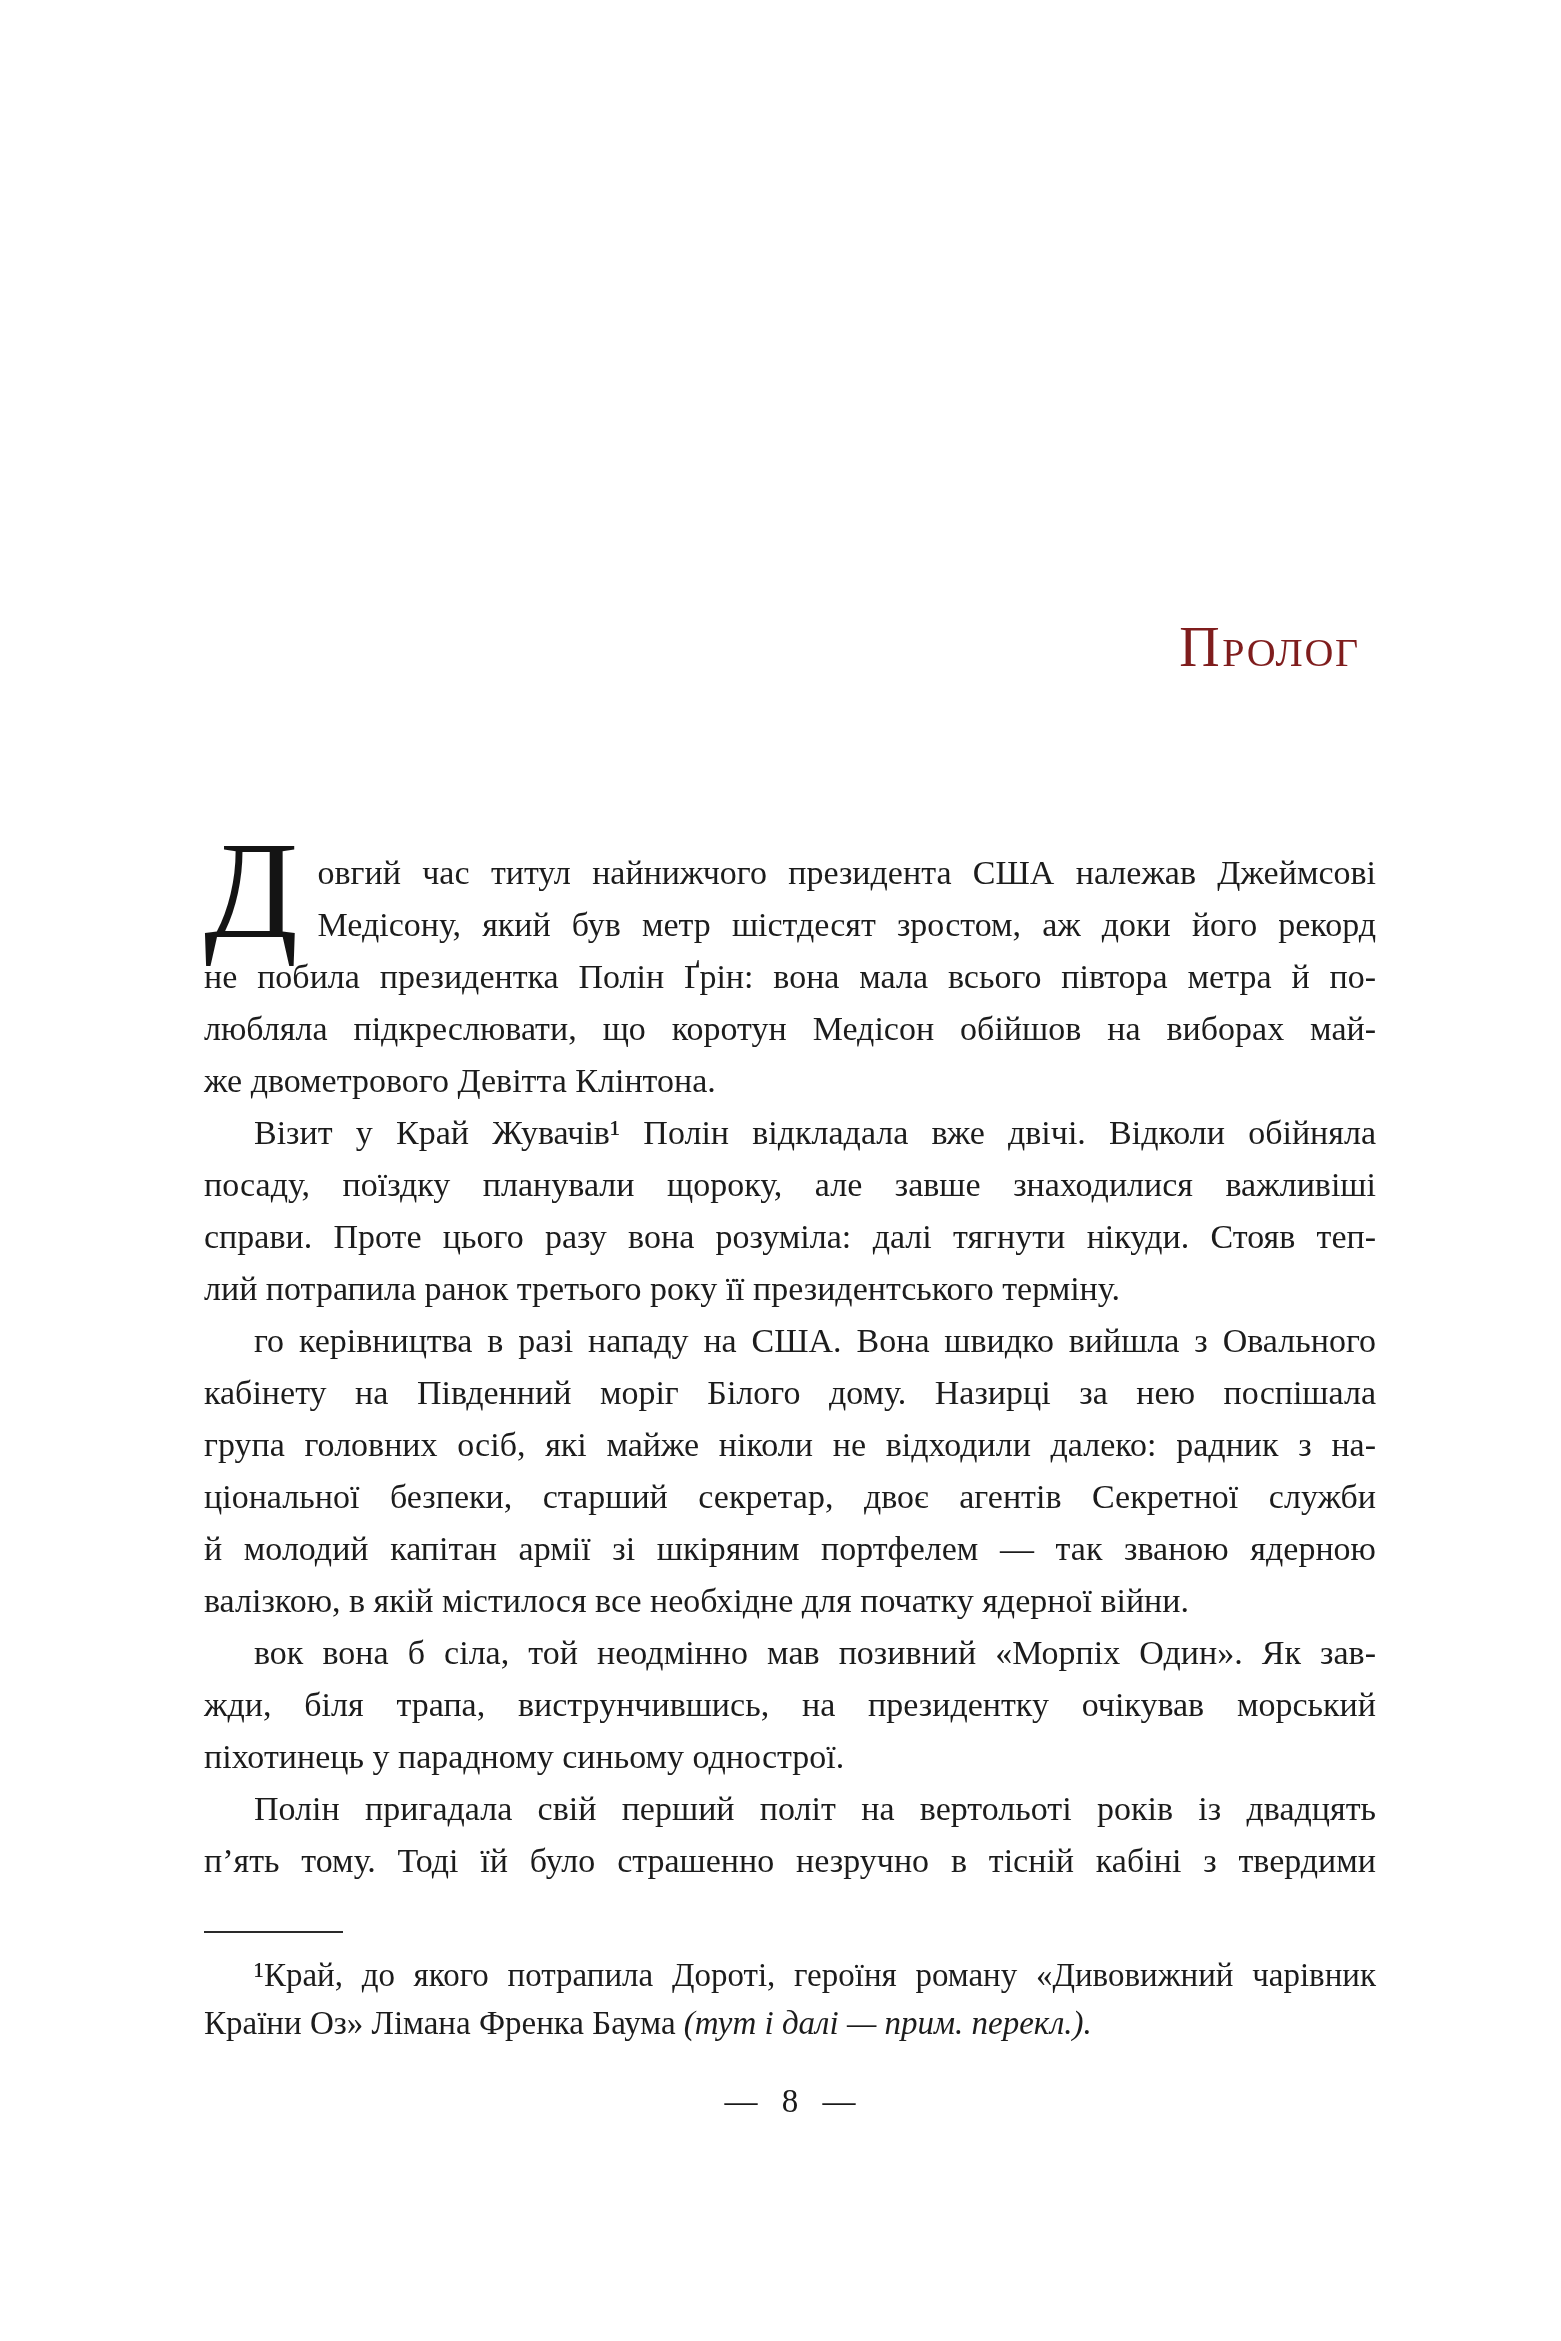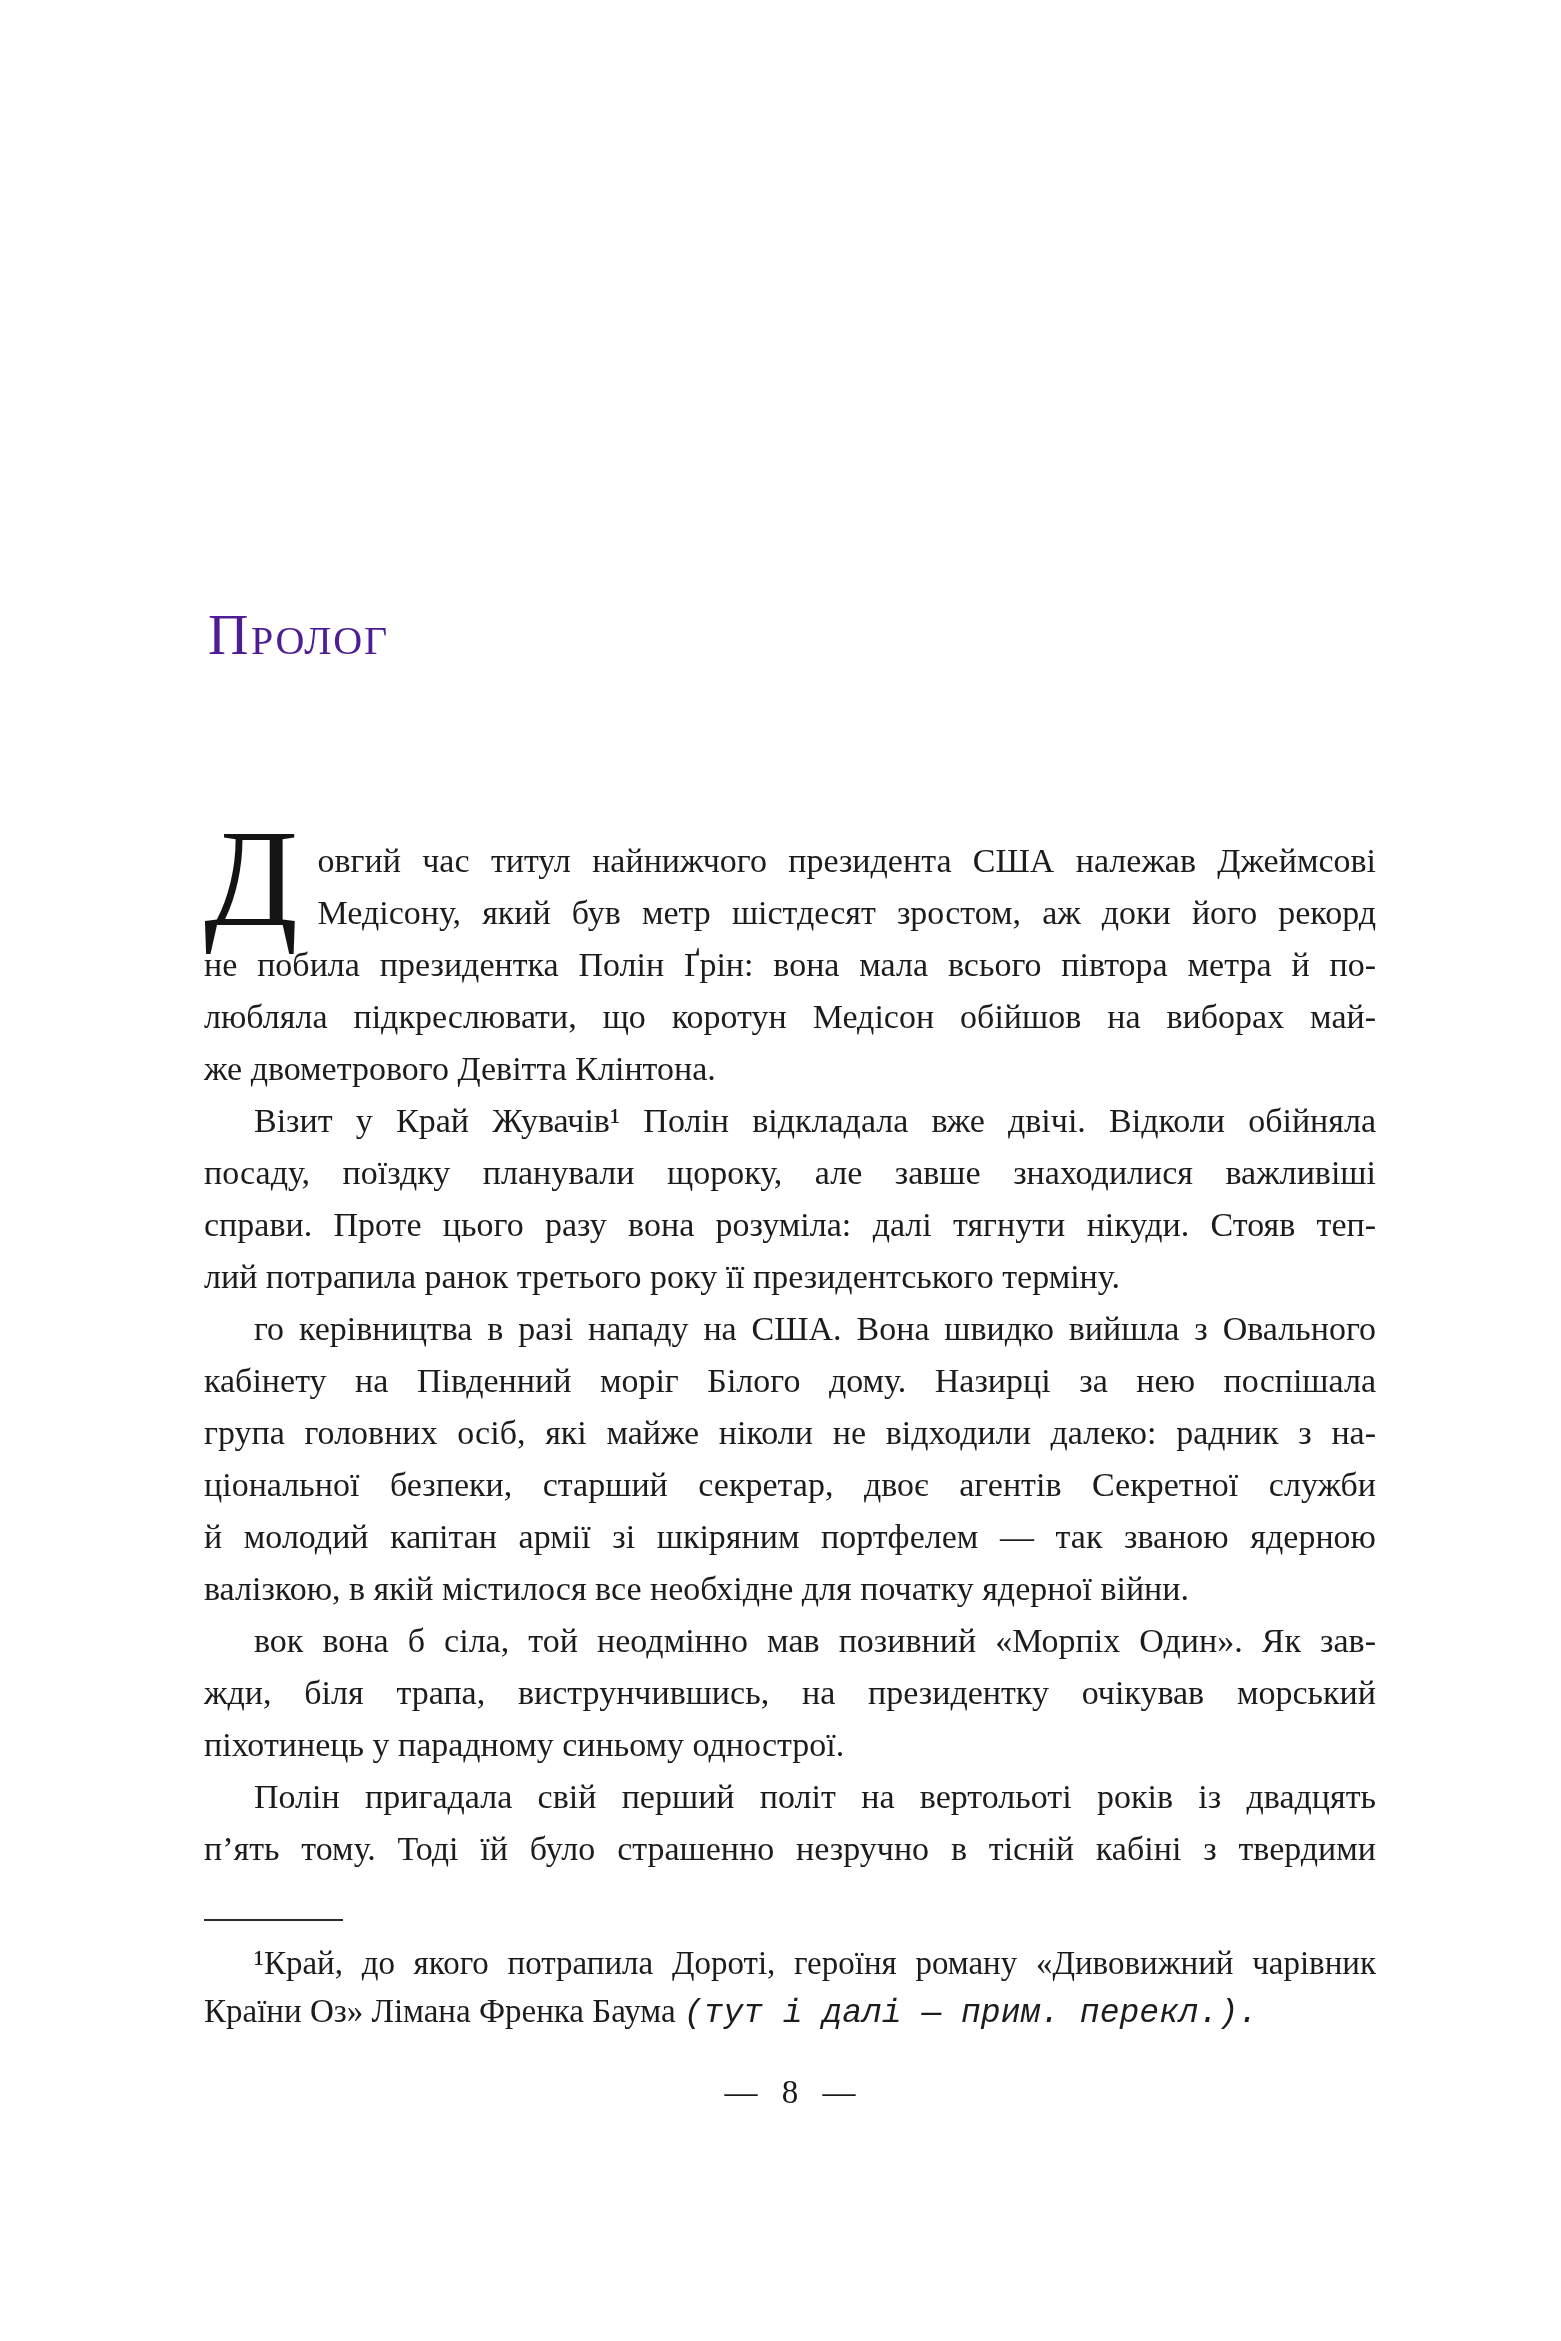--- a/index.html
+++ b/index.html
@@ -18,28 +18,28 @@
     box-sizing: border-box;
     width: 1561px;
     height: 2342px;
     padding-top: 610px;
     padding-left: 204px;
     padding-right: 184px;
   }
   .content { width: 1172px; }
 
   h1.title {
-    margin: 4px;
+    margin: 16px;
     font-weight: normal;
     font-size: 40px;
     line-height: 42px;
-    text-align: left;
+    text-align: right;
     text-transform: uppercase;
     letter-spacing: 1.8px;
-    color: #4c1d95;
+    color: #7f1d1d;
   }
   h1.title::first-letter {
     font-size: 56px;
     letter-spacing: 2.6px;
   }
 
   .body-text {
     margin-top: 173px;
     font-size: 34px;
     line-height: 52px;
@@ -69,21 +69,21 @@
     width: 139px;
     height: 0;
     border-top: 2.6px solid #2a2a2a;
   }
   .footnote {
     margin-top: 17.6px;
     font-size: 33px;
     line-height: 48px;
   }
   .footnote .line:first-child { text-indent: 50px; }
-  .it { font-style: italic; font-family: Liberation Mono, monospace; }
+  .it { font-style: italic; }
 
   .page-number {
     margin-top: 35px;
     font-size: 33px;
     line-height: 39px;
     text-align: center;
     word-spacing: 16px;
     color: #1a1a1a;
   }
 </style>

